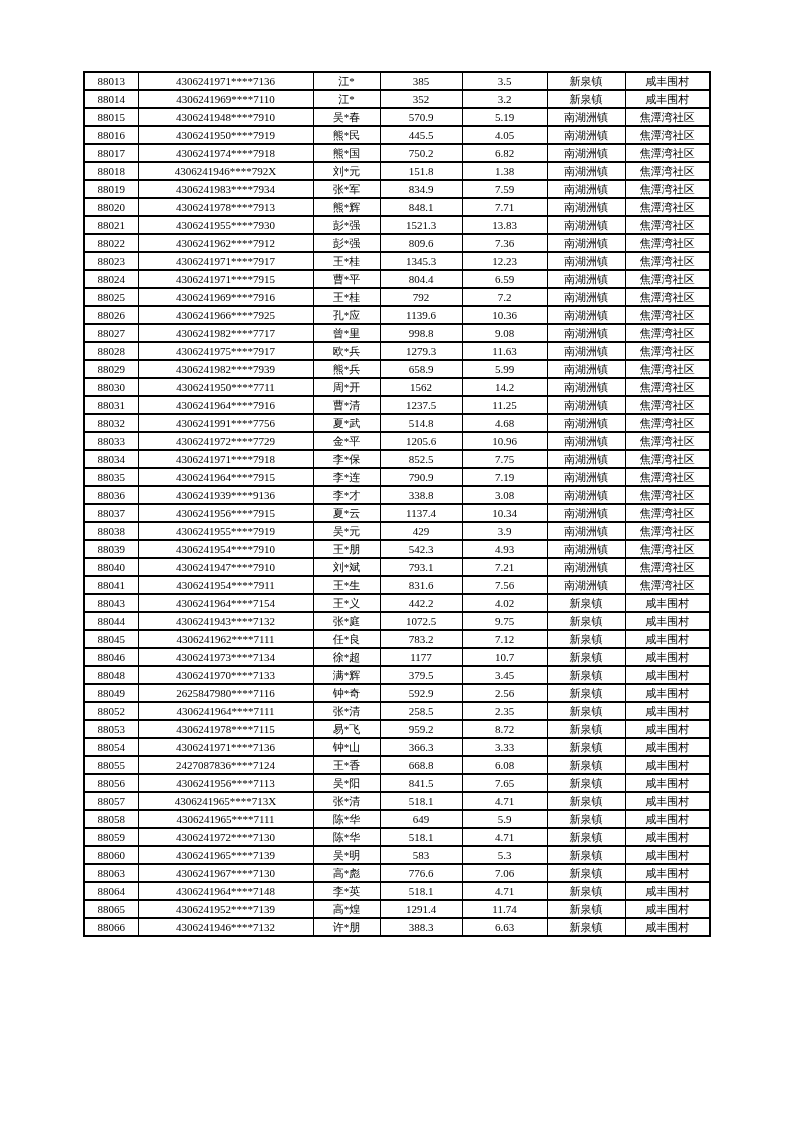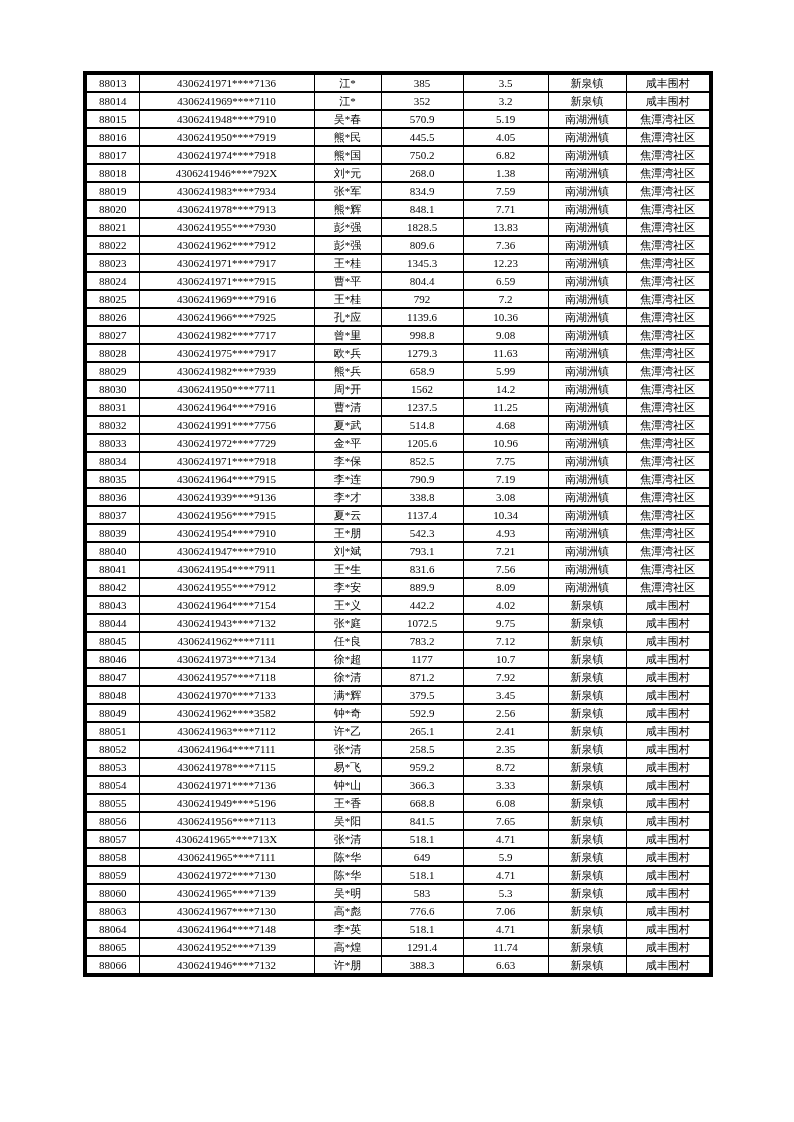--- a/index.html
+++ b/index.html
@@ -15,21 +15,21 @@
     overflow: hidden;
     font-family: "Liberation Serif", "DejaVu Serif", serif;
     color: #000000;
   }
   table.data-table {
     position: absolute;
     left: 83px;
     top: 71px;
     border-collapse: collapse;
     table-layout: fixed;
-    border: 4px solid #000000;
+    border: 2px solid #000000;
   }
   table.data-table td {
     border-left: 1px solid #000000;
     border-right: 1px solid #000000;
     border-top: 2px solid #000000;
     border-bottom: 2px solid #000000;
     height: 16px;
     padding: 0 2px;
     font-size: 11px;
     line-height: 16px;
@@ -103,21 +103,21 @@
           <td>熊*国</td>
           <td>750.2</td>
           <td>6.82</td>
           <td>南湖洲镇</td>
           <td>焦潭湾社区</td>
         </tr>
         <tr>
           <td>88018</td>
           <td>4306241946****792X</td>
           <td>刘*元</td>
-          <td>268.0</td>
+          <td>151.8</td>
           <td>1.38</td>
           <td>南湖洲镇</td>
           <td>焦潭湾社区</td>
         </tr>
         <tr>
           <td>88019</td>
           <td>4306241983****7934</td>
           <td>张*军</td>
           <td>834.9</td>
           <td>7.59</td>
@@ -130,21 +130,21 @@
           <td>熊*辉</td>
           <td>848.1</td>
           <td>7.71</td>
           <td>南湖洲镇</td>
           <td>焦潭湾社区</td>
         </tr>
         <tr>
           <td>88021</td>
           <td>4306241955****7930</td>
           <td>彭*强</td>
-          <td>1828.5</td>
+          <td>1521.3</td>
           <td>13.83</td>
           <td>南湖洲镇</td>
           <td>焦潭湾社区</td>
         </tr>
         <tr>
           <td>88022</td>
           <td>4306241962****7912</td>
           <td>彭*强</td>
           <td>809.6</td>
           <td>7.36</td>
@@ -280,20 +280,29 @@
         <tr>
           <td>88037</td>
           <td>4306241956****7915</td>
           <td>夏*云</td>
           <td>1137.4</td>
           <td>10.34</td>
           <td>南湖洲镇</td>
           <td>焦潭湾社区</td>
         </tr>
         <tr>
+          <td>88038</td>
+          <td>4306241955****7919</td>
+          <td>吴*元</td>
+          <td>429</td>
+          <td>3.9</td>
+          <td>南湖洲镇</td>
+          <td>焦潭湾社区</td>
+        </tr>
+        <tr>
           <td>88039</td>
           <td>4306241954****7910</td>
           <td>王*朋</td>
           <td>542.3</td>
           <td>4.93</td>
           <td>南湖洲镇</td>
           <td>焦潭湾社区</td>
         </tr>
         <tr>
           <td>88040</td>
@@ -307,29 +316,20 @@
         <tr>
           <td>88041</td>
           <td>4306241954****7911</td>
           <td>王*生</td>
           <td>831.6</td>
           <td>7.56</td>
           <td>南湖洲镇</td>
           <td>焦潭湾社区</td>
         </tr>
         <tr>
-          <td>88042</td>
-          <td>4306241955****7912</td>
-          <td>李*安</td>
-          <td>889.9</td>
-          <td>8.09</td>
-          <td>南湖洲镇</td>
-          <td>焦潭湾社区</td>
-        </tr>
-        <tr>
           <td>88043</td>
           <td>4306241964****7154</td>
           <td>王*义</td>
           <td>442.2</td>
           <td>4.02</td>
           <td>新泉镇</td>
           <td>咸丰围村</td>
         </tr>
         <tr>
           <td>88044</td>
@@ -352,52 +352,34 @@
         <tr>
           <td>88046</td>
           <td>4306241973****7134</td>
           <td>徐*超</td>
           <td>1177</td>
           <td>10.7</td>
           <td>新泉镇</td>
           <td>咸丰围村</td>
         </tr>
         <tr>
-          <td>88047</td>
-          <td>4306241957****7118</td>
-          <td>徐*清</td>
-          <td>871.2</td>
-          <td>7.92</td>
-          <td>新泉镇</td>
-          <td>咸丰围村</td>
-        </tr>
-        <tr>
           <td>88048</td>
           <td>4306241970****7133</td>
           <td>满*辉</td>
           <td>379.5</td>
           <td>3.45</td>
           <td>新泉镇</td>
           <td>咸丰围村</td>
         </tr>
         <tr>
           <td>88049</td>
-          <td>4306241962****3582</td>
+          <td>2625847980****7116</td>
           <td>钟*奇</td>
           <td>592.9</td>
           <td>2.56</td>
-          <td>新泉镇</td>
-          <td>咸丰围村</td>
-        </tr>
-        <tr>
-          <td>88051</td>
-          <td>4306241963****7112</td>
-          <td>许*乙</td>
-          <td>265.1</td>
-          <td>2.41</td>
           <td>新泉镇</td>
           <td>咸丰围村</td>
         </tr>
         <tr>
           <td>88052</td>
           <td>4306241964****7111</td>
           <td>张*清</td>
           <td>258.5</td>
           <td>2.35</td>
           <td>新泉镇</td>
@@ -416,21 +398,21 @@
           <td>88054</td>
           <td>4306241971****7136</td>
           <td>钟*山</td>
           <td>366.3</td>
           <td>3.33</td>
           <td>新泉镇</td>
           <td>咸丰围村</td>
         </tr>
         <tr>
           <td>88055</td>
-          <td>4306241949****5196</td>
+          <td>2427087836****7124</td>
           <td>王*香</td>
           <td>668.8</td>
           <td>6.08</td>
           <td>新泉镇</td>
           <td>咸丰围村</td>
         </tr>
         <tr>
           <td>88056</td>
           <td>4306241956****7113</td>
           <td>吴*阳</td>

